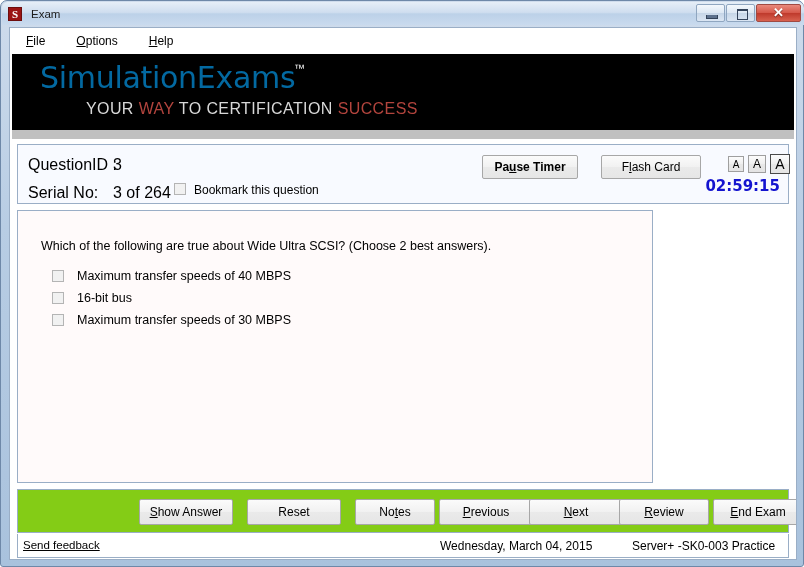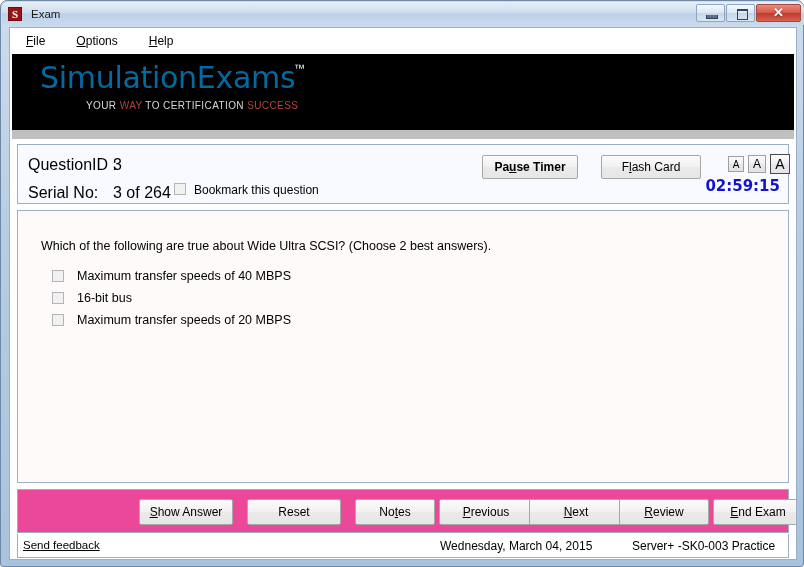--- a/index.html
+++ b/index.html
@@ -137,21 +137,21 @@
   }
   #banner-tm {
     position: absolute;
     left: 282px; top: 8px;
     color: #ffffff;
     font-size: 11px;
   }
   #banner-tag {
     position: absolute;
     left: 74px; top: 46px;
-    font-size: 10px;
+    font-size: 16px;
     letter-spacing: 0.4px;
     color: #d8d8d8;
   }
   #banner-tag .hl { color: #b2443d; }
   #banner-strip {
     position: absolute;
     left: 2px; top: 102px;
     width: 782px; height: 9px;
     background: #c0c0c0;
   }
@@ -216,21 +216,21 @@
     position: absolute; right: 8px; top: 32px;
     font-size: 15px; font-weight: bold;
     color: #1414cf;
     font-family: "DejaVu Sans", sans-serif;
   }
 
   
   #question-panel {
     position: absolute;
     left: 7px; top: 182px;
-    width: 772px; height: 273px;
+    width: 636px; height: 273px;
     box-sizing: border-box;
     background: #fffafa;
     border: 1px solid #9aaec6;
   }
   #question-text {
     position: absolute;
     left: 23px; top: 28px;
     font-size: 12.5px;
     color: #000000;
   }
@@ -241,21 +241,21 @@
     height: 22px;
   }
   .answer-label { margin-left: 13px; font-size: 12.5px; color: #000; }
 
   
   #buttonbar {
     position: absolute;
     left: 7px; top: 461px;
     width: 772px; height: 44px;
     box-sizing: border-box;
-    background: #ec4899;
+    background: #84cc16;
     border: 1px solid #9aaec6;
   }
   #buttonbar .btn {
     position: absolute; top: 9px; height: 26px;
   }
   #show-answer-button { left: 121px; width: 94px; }
   #reset-button       { left: 229px; width: 94px; }
   #notes-button       { left: 337px; width: 80px; }
   #previous-button    { left: 421px; width: 94px; }
   #next-button        { left: 511px; width: 94px; }
@@ -356,21 +356,21 @@
         <div class="answer-row">
           <span class="cbox"></span>
           <span class="answer-label">Maximum transfer speeds of 40 MBPS</span>
         </div>
         <div class="answer-row">
           <span class="cbox"></span>
           <span class="answer-label">16-bit bus</span>
         </div>
         <div class="answer-row">
           <span class="cbox"></span>
-          <span class="answer-label">Maximum transfer speeds of 20 MBPS</span>
+          <span class="answer-label">Maximum transfer speeds of 30 MBPS</span>
         </div>
       </div>
     </div>
 
     <div id="buttonbar">
       <div class="btn" id="show-answer-button"><span style="line-height:24px;"><u>S</u>how Answer</span></div>
       <div class="btn" id="reset-button"><span style="line-height:24px;">Reset</span></div>
       <div class="btn" id="notes-button"><span style="line-height:24px;">No<u>t</u>es</span></div>
       <div class="btn" id="previous-button"><span style="line-height:24px;"><u>P</u>revious</span></div>
       <div class="btn" id="next-button"><span style="line-height:24px;"><u>N</u>ext</span></div>

